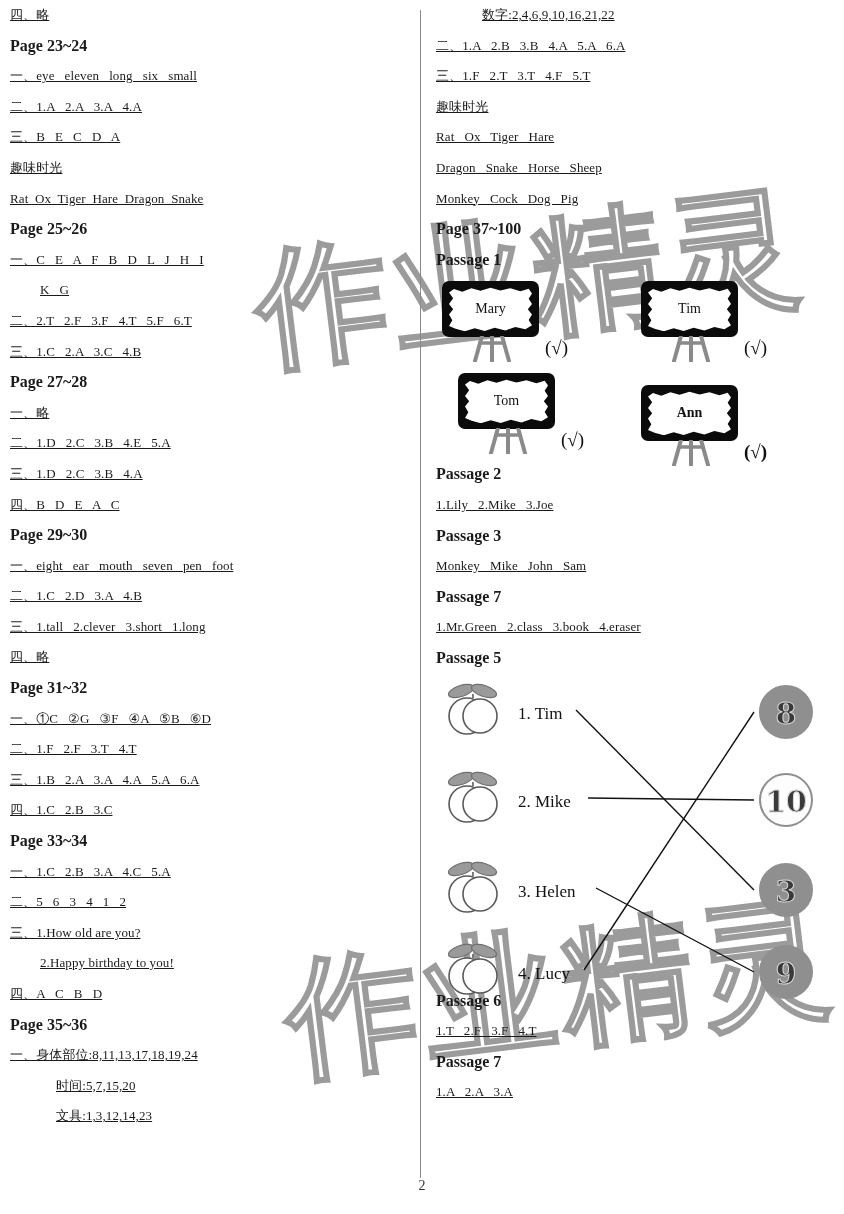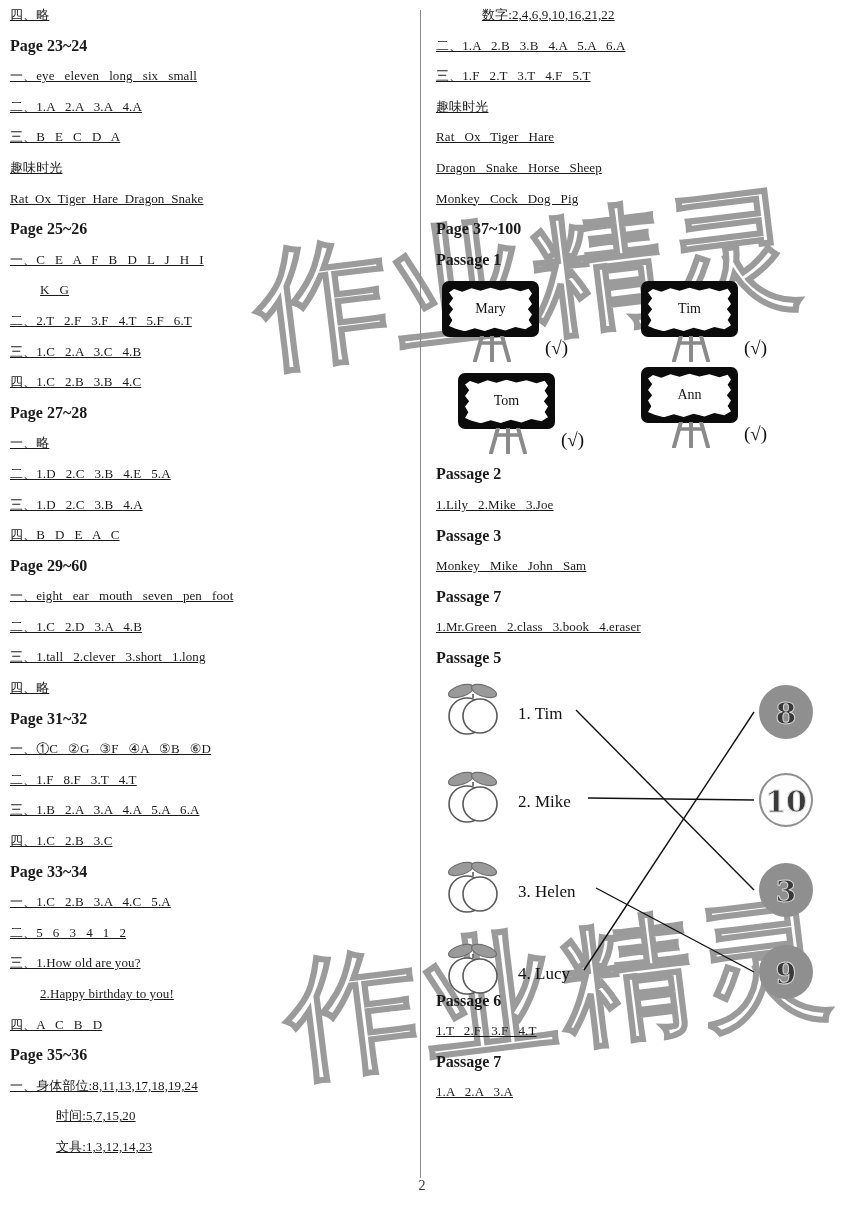--- a/index.html
+++ b/index.html
@@ -109,34 +109,33 @@
       <div class="line">一、eye   eleven   long   six   small</div>
       <div class="line">二、1.A   2.A   3.A   4.A</div>
       <div class="line">三、B   E   C   D   A</div>
       <div class="line">趣味时光</div>
       <div class="line">Rat  Ox  Tiger  Hare  Dragon  Snake</div>
       <div class="hdr">Page 25~26</div>
       <div class="line">一、C   E   A   F   B   D   L   J   H   I</div>
       <div class="line indent">K   G</div>
       <div class="line">二、2.T   2.F   3.F   4.T   5.F   6.T</div>
       <div class="line">三、1.C   2.A   3.C   4.B</div>
-      <div class="line">四、1.C   2.B   3.B   4.C</div>
       <div class="hdr">Page 27~28</div>
       <div class="line">一、略</div>
       <div class="line">二、1.D   2.C   3.B   4.E   5.A</div>
       <div class="line">三、1.D   2.C   3.B   4.A</div>
       <div class="line">四、B   D   E   A   C</div>
-      <div class="hdr">Page 29~60</div>
+      <div class="hdr">Page 29~30</div>
       <div class="line">一、eight   ear   mouth   seven   pen   foot</div>
       <div class="line">二、1.C   2.D   3.A   4.B</div>
       <div class="line">三、1.tall   2.clever   3.short   1.long</div>
       <div class="line">四、略</div>
       <div class="hdr">Page 31~32</div>
       <div class="line">一、①C   ②G   ③F   ④A   ⑤B   ⑥D</div>
-      <div class="line">二、1.F   8.F   3.T   4.T</div>
+      <div class="line">二、1.F   2.F   3.T   4.T</div>
       <div class="line">三、1.B   2.A   3.A   4.A   5.A   6.A</div>
       <div class="line">四、1.C   2.B   3.C</div>
       <div class="hdr">Page 33~34</div>
       <div class="line">一、1.C   2.B   3.A   4.C   5.A</div>
       <div class="line">二、5   6   3   4   1   2</div>
       <div class="line">三、1.How old are you?</div>
       <div class="line indent">2.Happy birthday to you!</div>
       <div class="line">四、A   C   B   D</div>
       <div class="hdr">Page 35~36</div>
       <div class="line">一、身体部位:8,11,13,17,18,19,24</div>
@@ -190,21 +189,21 @@
             </div>
           </div>
           <div class="easel"><svg viewBox="0 0 52 26" width="52" height="26">
               <path d="M16 0 L9 25" stroke="#8a8a8a" stroke-width="4" fill="none" stroke-linecap="round"></path>
               <path d="M36 0 L43 25" stroke="#8a8a8a" stroke-width="4" fill="none" stroke-linecap="round"></path>
               <path d="M26 0 L26 25" stroke="#8a8a8a" stroke-width="4" fill="none" stroke-linecap="round"></path>
               <path d="M14 7 L38 7" stroke="#8a8a8a" stroke-width="3.5" fill="none" stroke-linecap="round"></path>
             </svg></div>
           <div class="tick" style="left: 103px; top: 56px;">(√)</div>
         </div>
-        <div class="board-cell" style="left: 205px; top: 88px;">
+        <div class="board-cell" style="left: 205px; top: 106px; font-weight: bold;">
           <div class="board">
             <div class="chalk">
               <span>Ann</span>
             </div>
           </div>
           <div class="easel"><svg viewBox="0 0 52 26" width="52" height="26">
               <path d="M16 0 L9 25" stroke="#8a8a8a" stroke-width="4" fill="none" stroke-linecap="round"></path>
               <path d="M36 0 L43 25" stroke="#8a8a8a" stroke-width="4" fill="none" stroke-linecap="round"></path>
               <path d="M26 0 L26 25" stroke="#8a8a8a" stroke-width="4" fill="none" stroke-linecap="round"></path>
               <path d="M14 7 L38 7" stroke="#8a8a8a" stroke-width="3.5" fill="none" stroke-linecap="round"></path>

